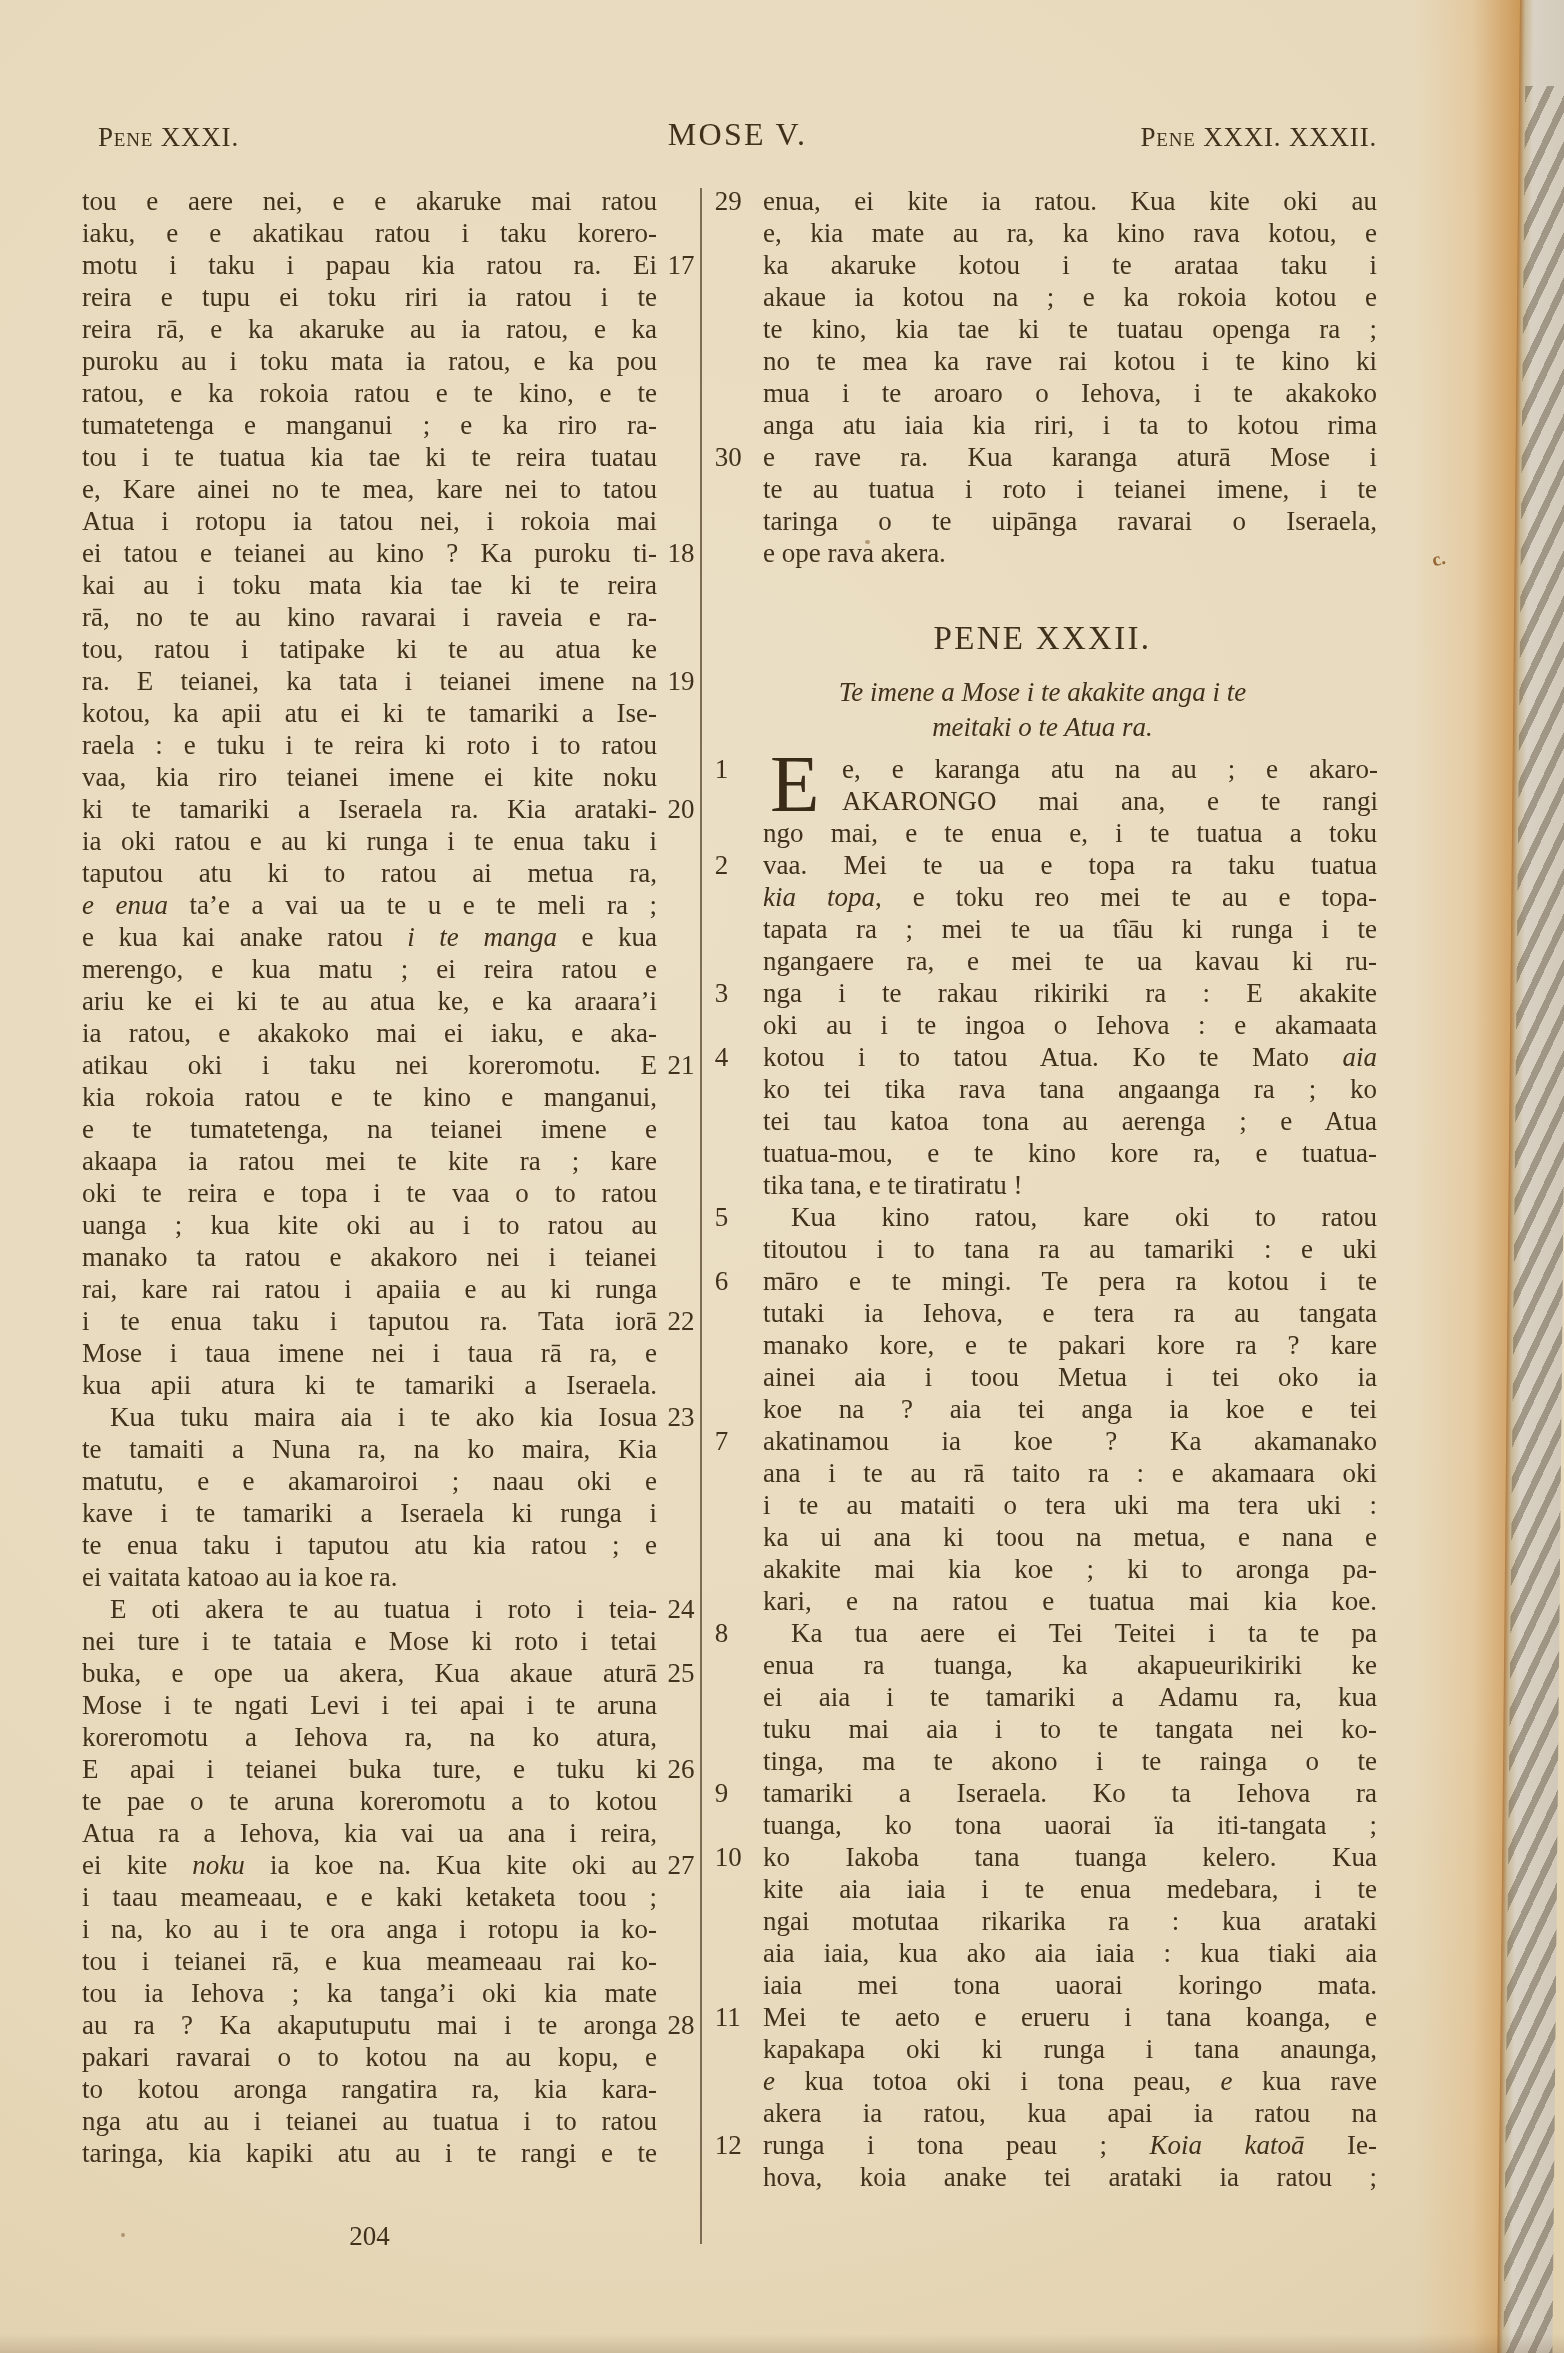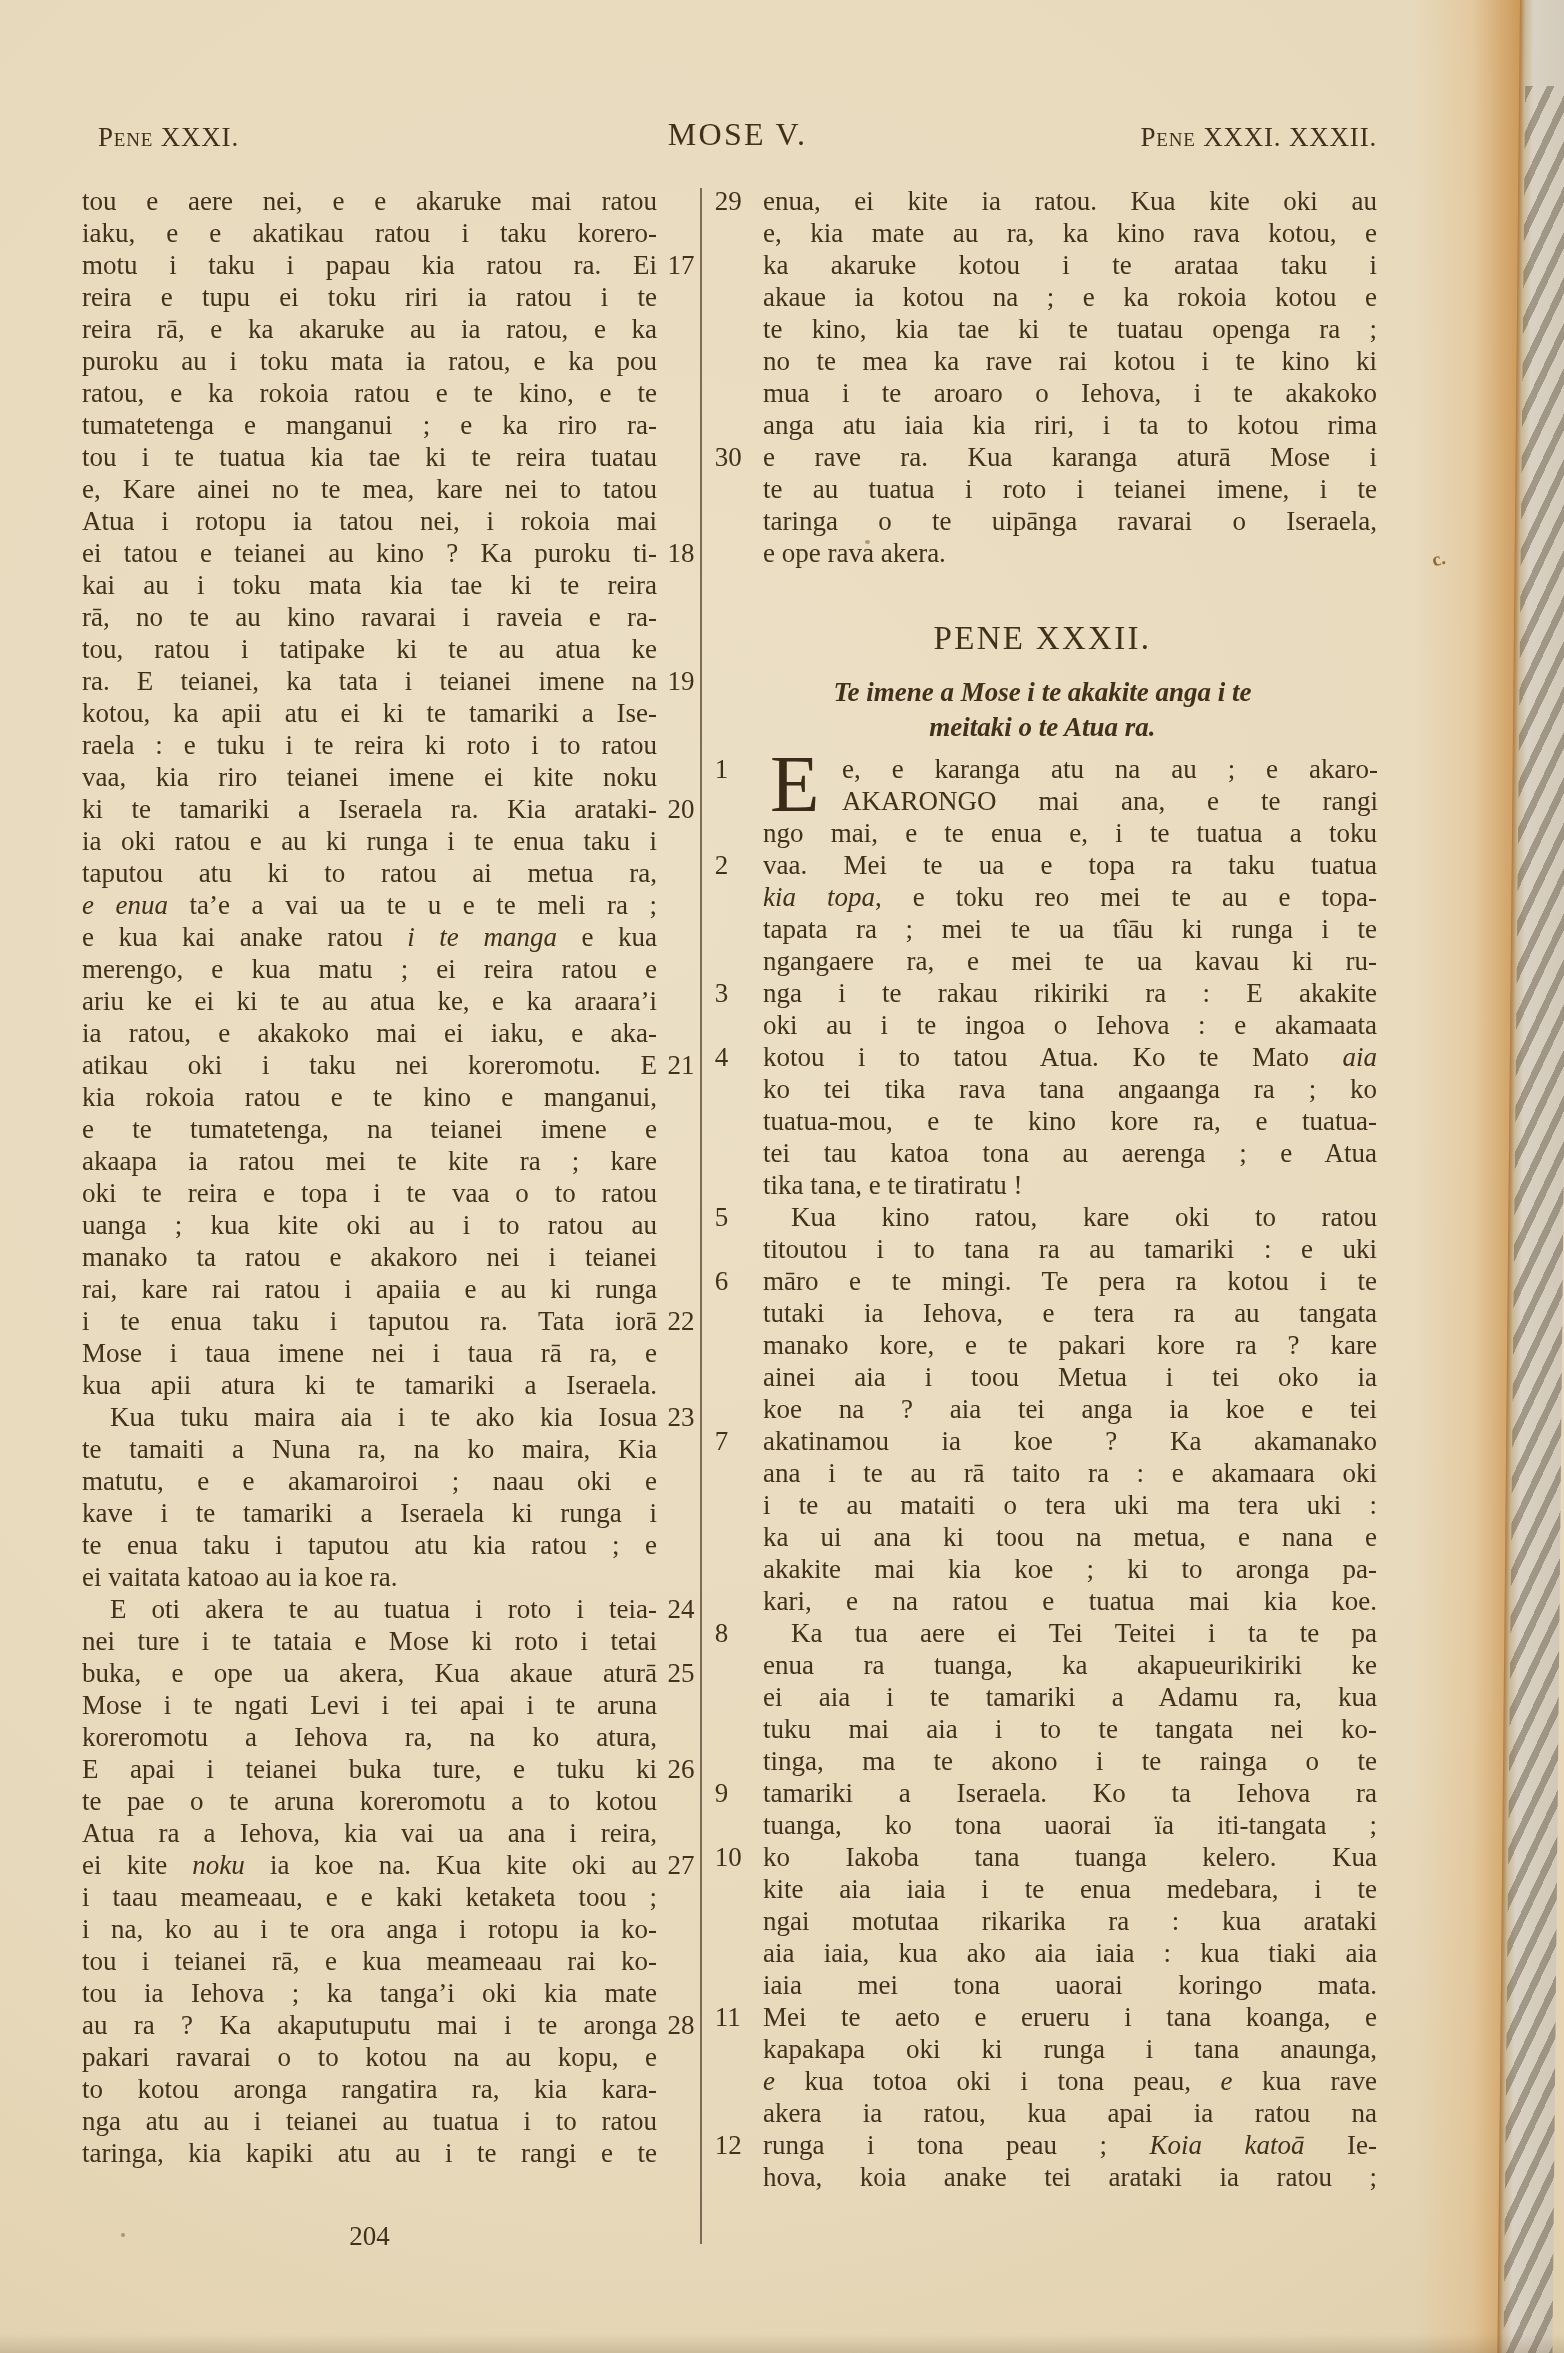--- a/index.html
+++ b/index.html
@@ -29,21 +29,21 @@
   .num{font-size:27px;color:#41311d;}
   .row-l .txt{width:575px;}
   .row-l .num{width:47px;text-align:right;padding-right:9.4px;box-sizing:border-box;}
   .row-r .num{width:56px;text-align:left;padding-left:7.8px;box-sizing:border-box;font-family:Liberation Serif, serif;}
   .row-r .txt{width:614px;}
   .txt{text-align:justify;text-align-last:justify;white-space:normal;}
   .txt.short{text-align-last:left;}
   .txt.in{padding-left:28px;box-sizing:border-box;}
   
   .chap-head{margin-top:50px;height:39px;line-height:39px;text-align:center;font-size:33px;letter-spacing:2.3px;}
-  .subtitle{margin-top:17px;text-align:center;font-style:italic;font-size:27px;line-height:35px;font-weight:bold;}
+  .subtitle{margin-top:17px;text-align:center;font-style:italic;font-size:27px;line-height:35px;}
   .dropcap-block{position:relative;margin-top:7.8px;height:64px;}
   .dc-num{position:absolute;left:7.8px;top:0;font-size:27px;line-height:32px;}
   .dc-cap{position:absolute;left:63px;top:2.3px;font-size:81px;line-height:59px;color:#3a2b18;}
   .dc-line{margin-left:135px;width:536px;height:32px;line-height:32px;text-align:justify;text-align-last:justify;}
   
   .page-number{position:absolute;left:82px;top:2221px;width:575px;text-align:center;font-size:27px;}
   .ink-mark{position:absolute;left:1432px;top:548px;font-size:19px;font-weight:bold;color:#7a4716;transform:rotate(-14deg);opacity:.85;}
   .speck{position:absolute;border-radius:50%;background:#8a6b42;opacity:.6;}
   
   .edge-shadow{position:absolute;left:1415px;top:0;width:105px;height:2354px;
@@ -411,25 +411,25 @@
       <div class="row row-r">
         <div class="num">4</div>
         <div class="txt">kotou i to tatou Atua.  Ko te Mato <i>aia</i></div>
       </div>
       <div class="row row-r">
         <div class="num"></div>
         <div class="txt">ko tei tika rava tana angaanga ra ; ko</div>
       </div>
       <div class="row row-r">
         <div class="num"></div>
+        <div class="txt">tei tau katoa tona au aerenga ; e Atua</div>
+      </div>
+      <div class="row row-r">
+        <div class="num"></div>
         <div class="txt">tuatua-mou, e te kino kore ra, e tuatua-</div>
-      </div>
-      <div class="row row-r">
-        <div class="num"></div>
-        <div class="txt">tei tau katoa tona au aerenga ; e Atua</div>
       </div>
       <div class="row row-r">
         <div class="num"></div>
         <div class="txt short">tika tana, e te tiratiratu !</div>
       </div>
       <div class="row row-r">
         <div class="num">5</div>
         <div class="txt in">Kua kino ratou, kare oki to ratou</div>
       </div>
       <div class="row row-r">

